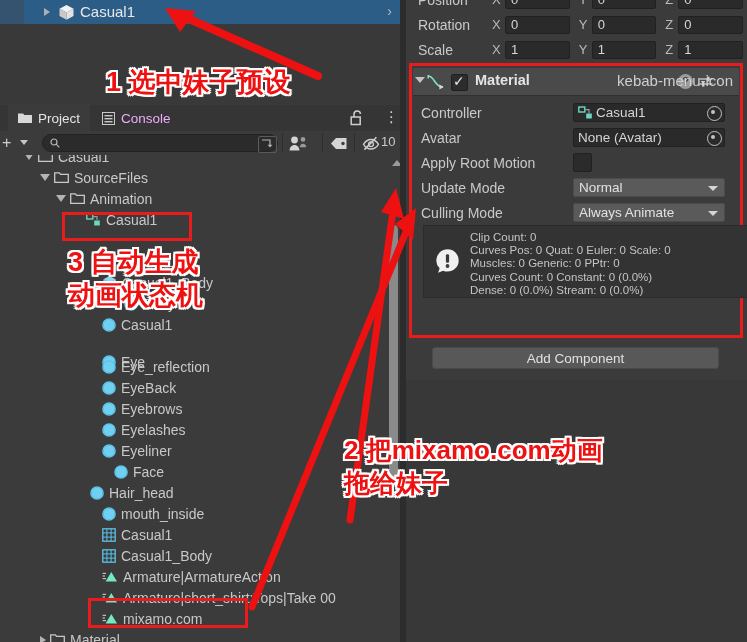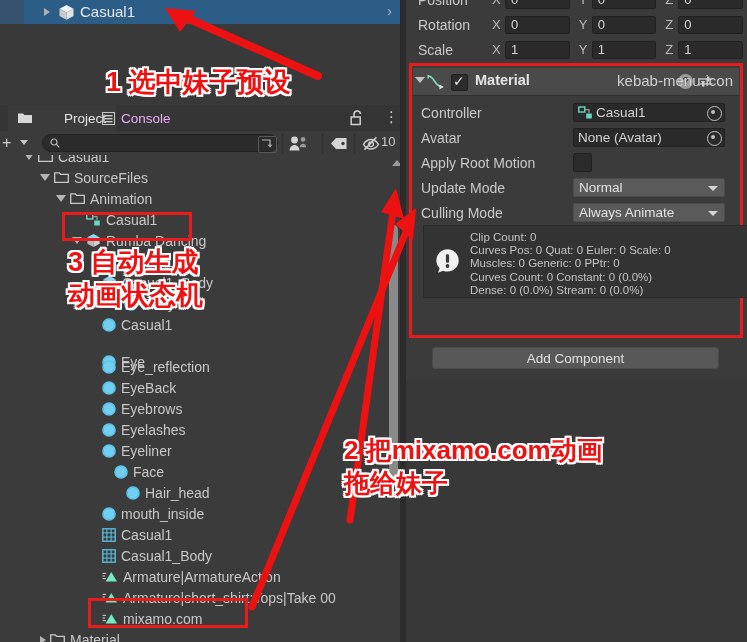--- a/index.html
+++ b/index.html
@@ -24,21 +24,21 @@
   #hier-label{position:absolute;left:80px;top:3px;font-size:15px;color:#e8e8e8;}
   #hier-chevron{position:absolute;right:8px;top:3px;font-size:14px;color:#b9b9b9;}
 
   
   #project{left:0;top:105px;width:400px;height:537px;background:#3b3b3b;}
   #proj-tabbar{position:absolute;left:0;top:0;width:400px;height:26px;
       background:#353535;border-bottom:1px solid #2a2a2a;}
   .tab{position:absolute;top:0;height:26px;display:flex;align-items:center;
       padding:0 10px;font-size:13.5px;color:#f0abfc;box-sizing:border-box;}
   .tab.active{background:#3b3b3b;color:#e4e4e4;}
-  #tab-project{left:8px;gap:26px;}
+  #tab-project{left:8px;}
   #tab-console{left:92px;}
   .tabico{display:inline-block;margin-right:6px;}
   #lock-icon{position:absolute;right:36px;top:5px;width:14px;height:16px;}
   #proj-menu-icon{position:absolute;right:12px;top:4px;width:4px;height:18px;
       color:#cfcfcf;font-size:15px;line-height:16px;text-align:center;}
 
   #proj-toolbar{position:absolute;left:0;top:26px;width:400px;height:24px;
       background:#3b3b3b;border-bottom:1px solid #2a2a2a;}
   #plus-btn{position:absolute;left:2px;top:3px;font-size:16px;color:#d0d0d0;}
   #plus-caret{position:absolute;left:20px;top:9px;width:0;height:0;
@@ -298,31 +298,20 @@
         <span class="tri blank"></span>
         <span class="ticon">
           <svg width="15" height="14" viewBox="0 0 15 14">
             <rect x="0.8" y="1" width="6" height="5" fill="none" stroke="#66d9c0" stroke-width="1.4"></rect>
             <rect x="8.2" y="7.5" width="5.6" height="5" fill="#66d9c0"></rect>
             <path d="M6.8 3.6h4.2v3.4" fill="none" stroke="#9a9a9a" stroke-width="1.2"></path>
           </svg>
         </span>
         <span>Casual1</span>
       </div>
-      <div class="trow" style="top: 75px; padding-left: 72px;">
-        <span class="tri down"></span>
-        <span class="ticon">
-          <svg width="15" height="15" viewBox="0 0 15 15">
-            <path d="M7.5 1 L13.6 4.2 L7.5 7.4 L1.4 4.2 Z" fill="#8fd6f5"></path>
-            <path d="M1.4 4.2 L7.5 7.4 L7.5 14 L1.4 10.8 Z" fill="#b9b9b9"></path>
-            <path d="M13.6 4.2 L7.5 7.4 L7.5 14 L13.6 10.8 Z" fill="#d3d3d3"></path>
-          </svg>
-        </span>
-        <span>Rumba Dancing</span>
-      </div>
       <div class="trow" style="top: 96px; padding-left: 88px;">
         <span class="tri blank"></span>
         <span class="ticon">
           <svg width="15" height="15" viewBox="0 0 15 15">
             <path d="M7.5 1 L13.6 4.2 L7.5 7.4 L1.4 4.2 Z" fill="#8fd6f5"></path>
             <path d="M1.4 4.2 L7.5 7.4 L7.5 14 L1.4 10.8 Z" fill="#9fc4d8"></path>
             <path d="M13.6 4.2 L7.5 7.4 L7.5 14 L13.6 10.8 Z" fill="#c8dde8"></path>
           </svg>
         </span>
         <span>Casual1</span>
@@ -430,21 +419,21 @@
         <span class="tri blank"></span>
         <span class="ticon">
           <svg width="14" height="14" viewBox="0 0 14 14">
             <circle cx="7" cy="7" r="6.1" fill="none" stroke="#5bc3e8" stroke-width="1.5"></circle>
             <path d="M7 1.4a5.6 5.6 0 0 1 0 11.2z" fill="#5bc3e8" opacity="0.35"></path>
             <path d="M7 1.4a5.6 5.6 0 0 0 0 11.2 4 4 0 0 0 0-11.2z" fill="#6fd0f2"></path>
           </svg>
         </span>
         <span>Face</span>
       </div>
-      <div class="trow" style="top: 327px; padding-left: 112px; align-items: center;">
+      <div class="trow" style="top: 327px; padding-left: 76px; align-items: center;">
         <span class="tri blank"></span>
         <span class="ticon">
           <svg width="14" height="14" viewBox="0 0 14 14">
             <circle cx="7" cy="7" r="6.1" fill="none" stroke="#5bc3e8" stroke-width="1.5"></circle>
             <path d="M7 1.4a5.6 5.6 0 0 1 0 11.2z" fill="#5bc3e8" opacity="0.35"></path>
             <path d="M7 1.4a5.6 5.6 0 0 0 0 11.2 4 4 0 0 0 0-11.2z" fill="#6fd0f2"></path>
           </svg>
         </span>
         <span>Hair_head</span>
       </div>

